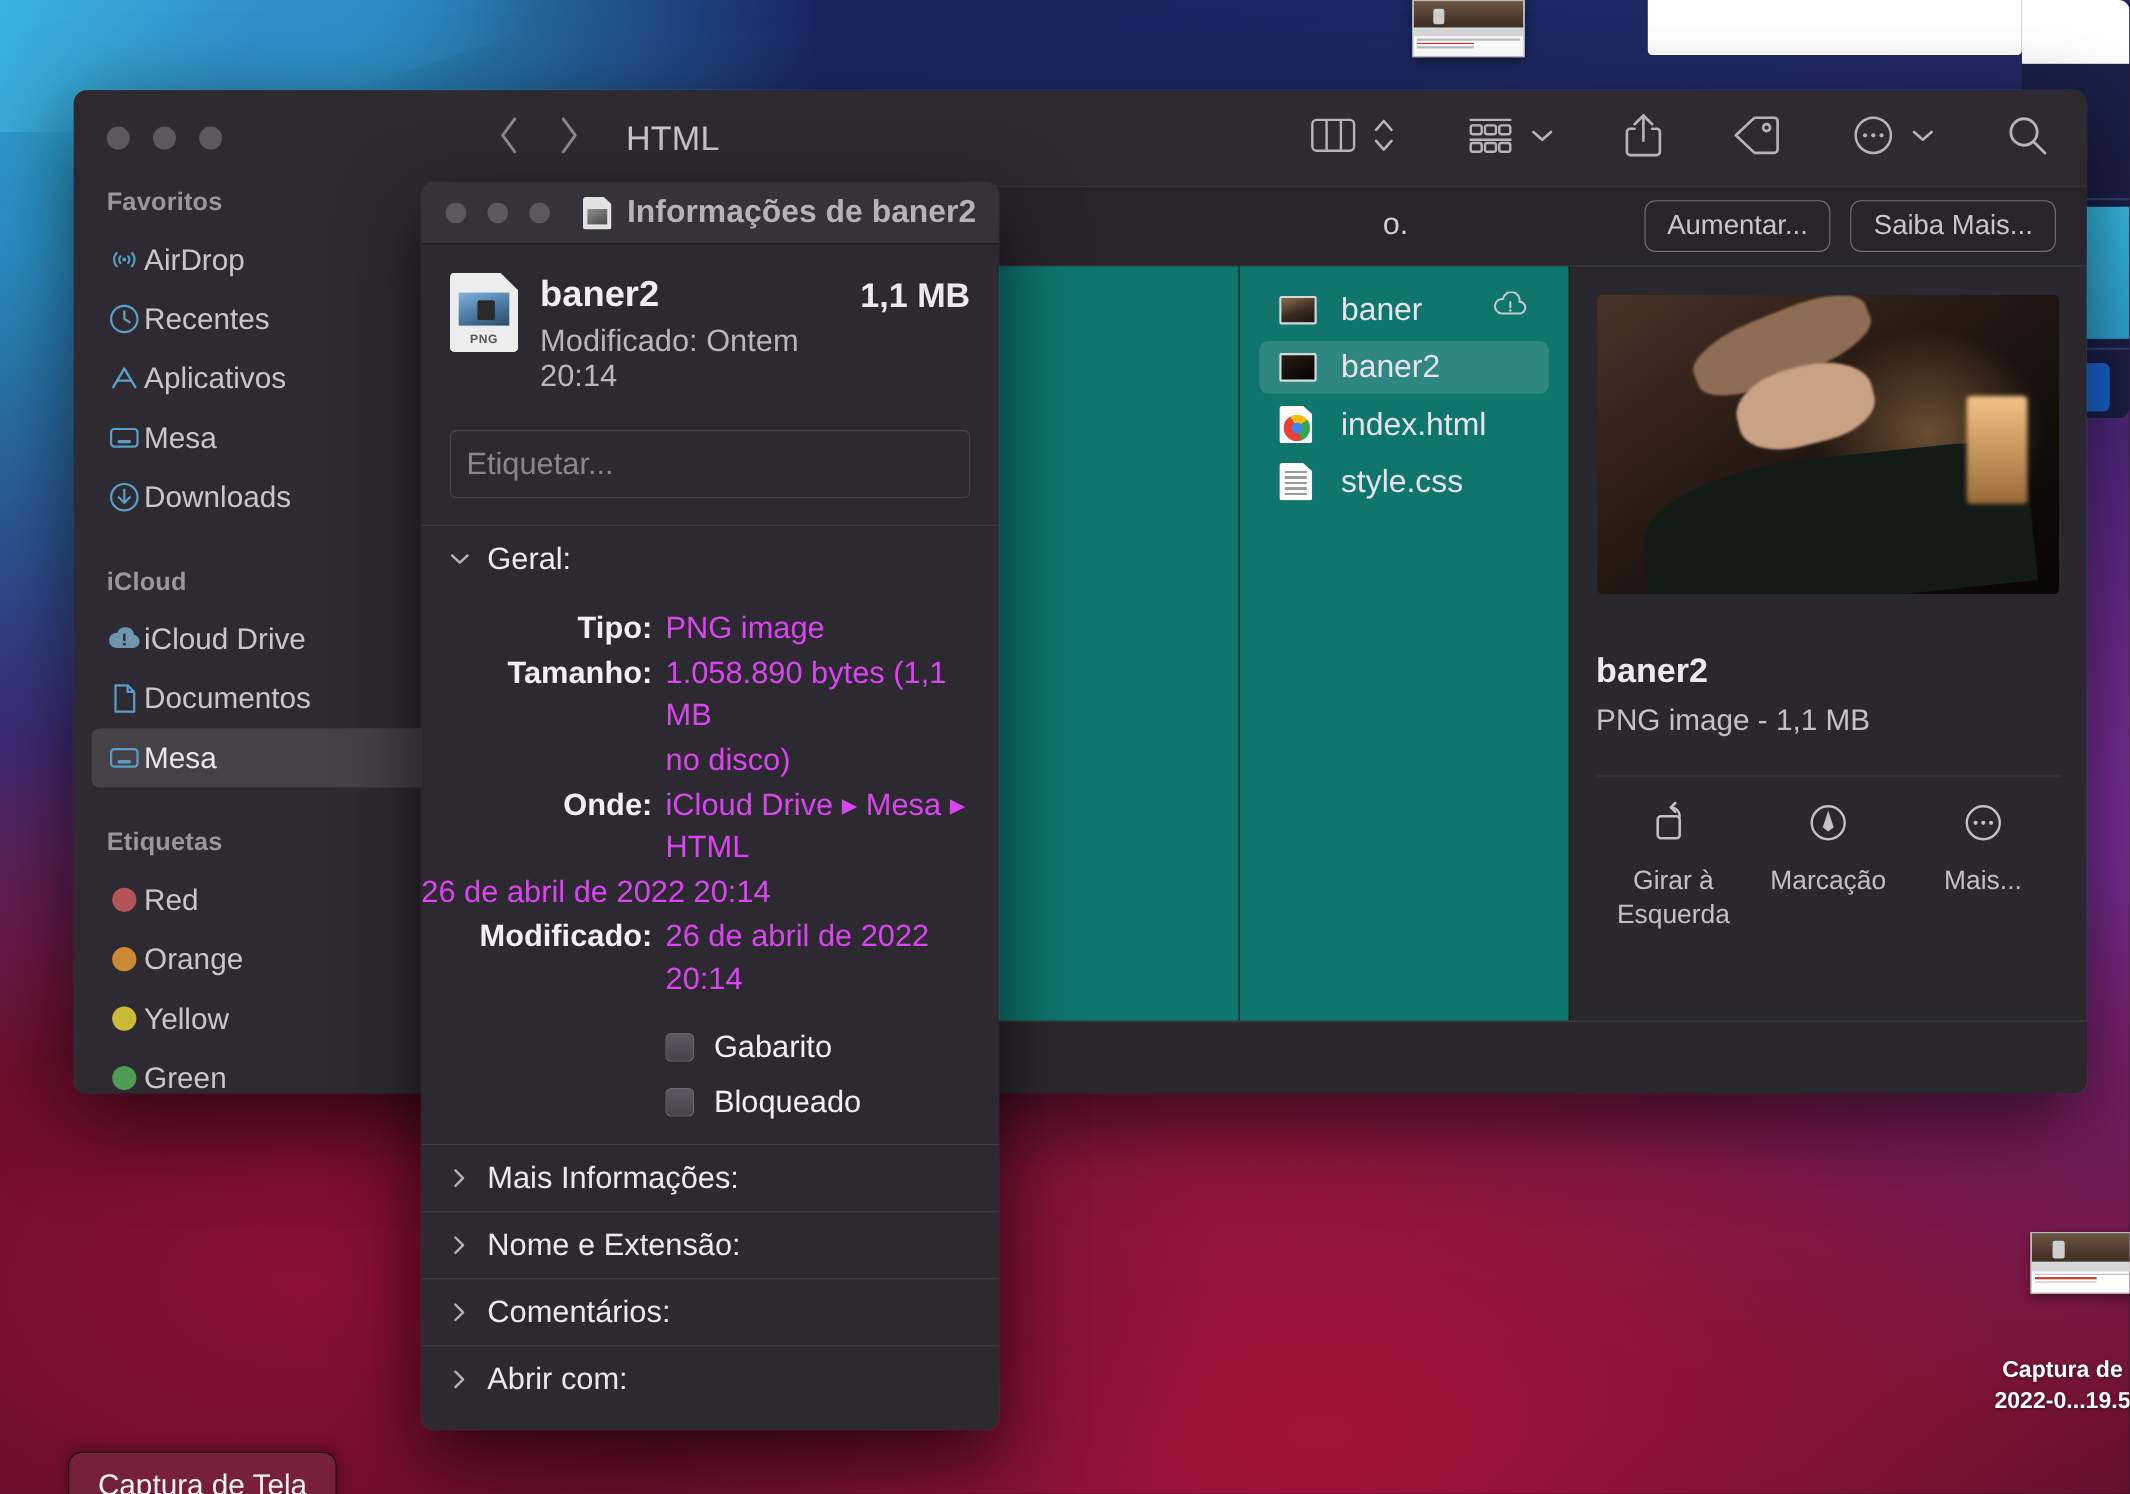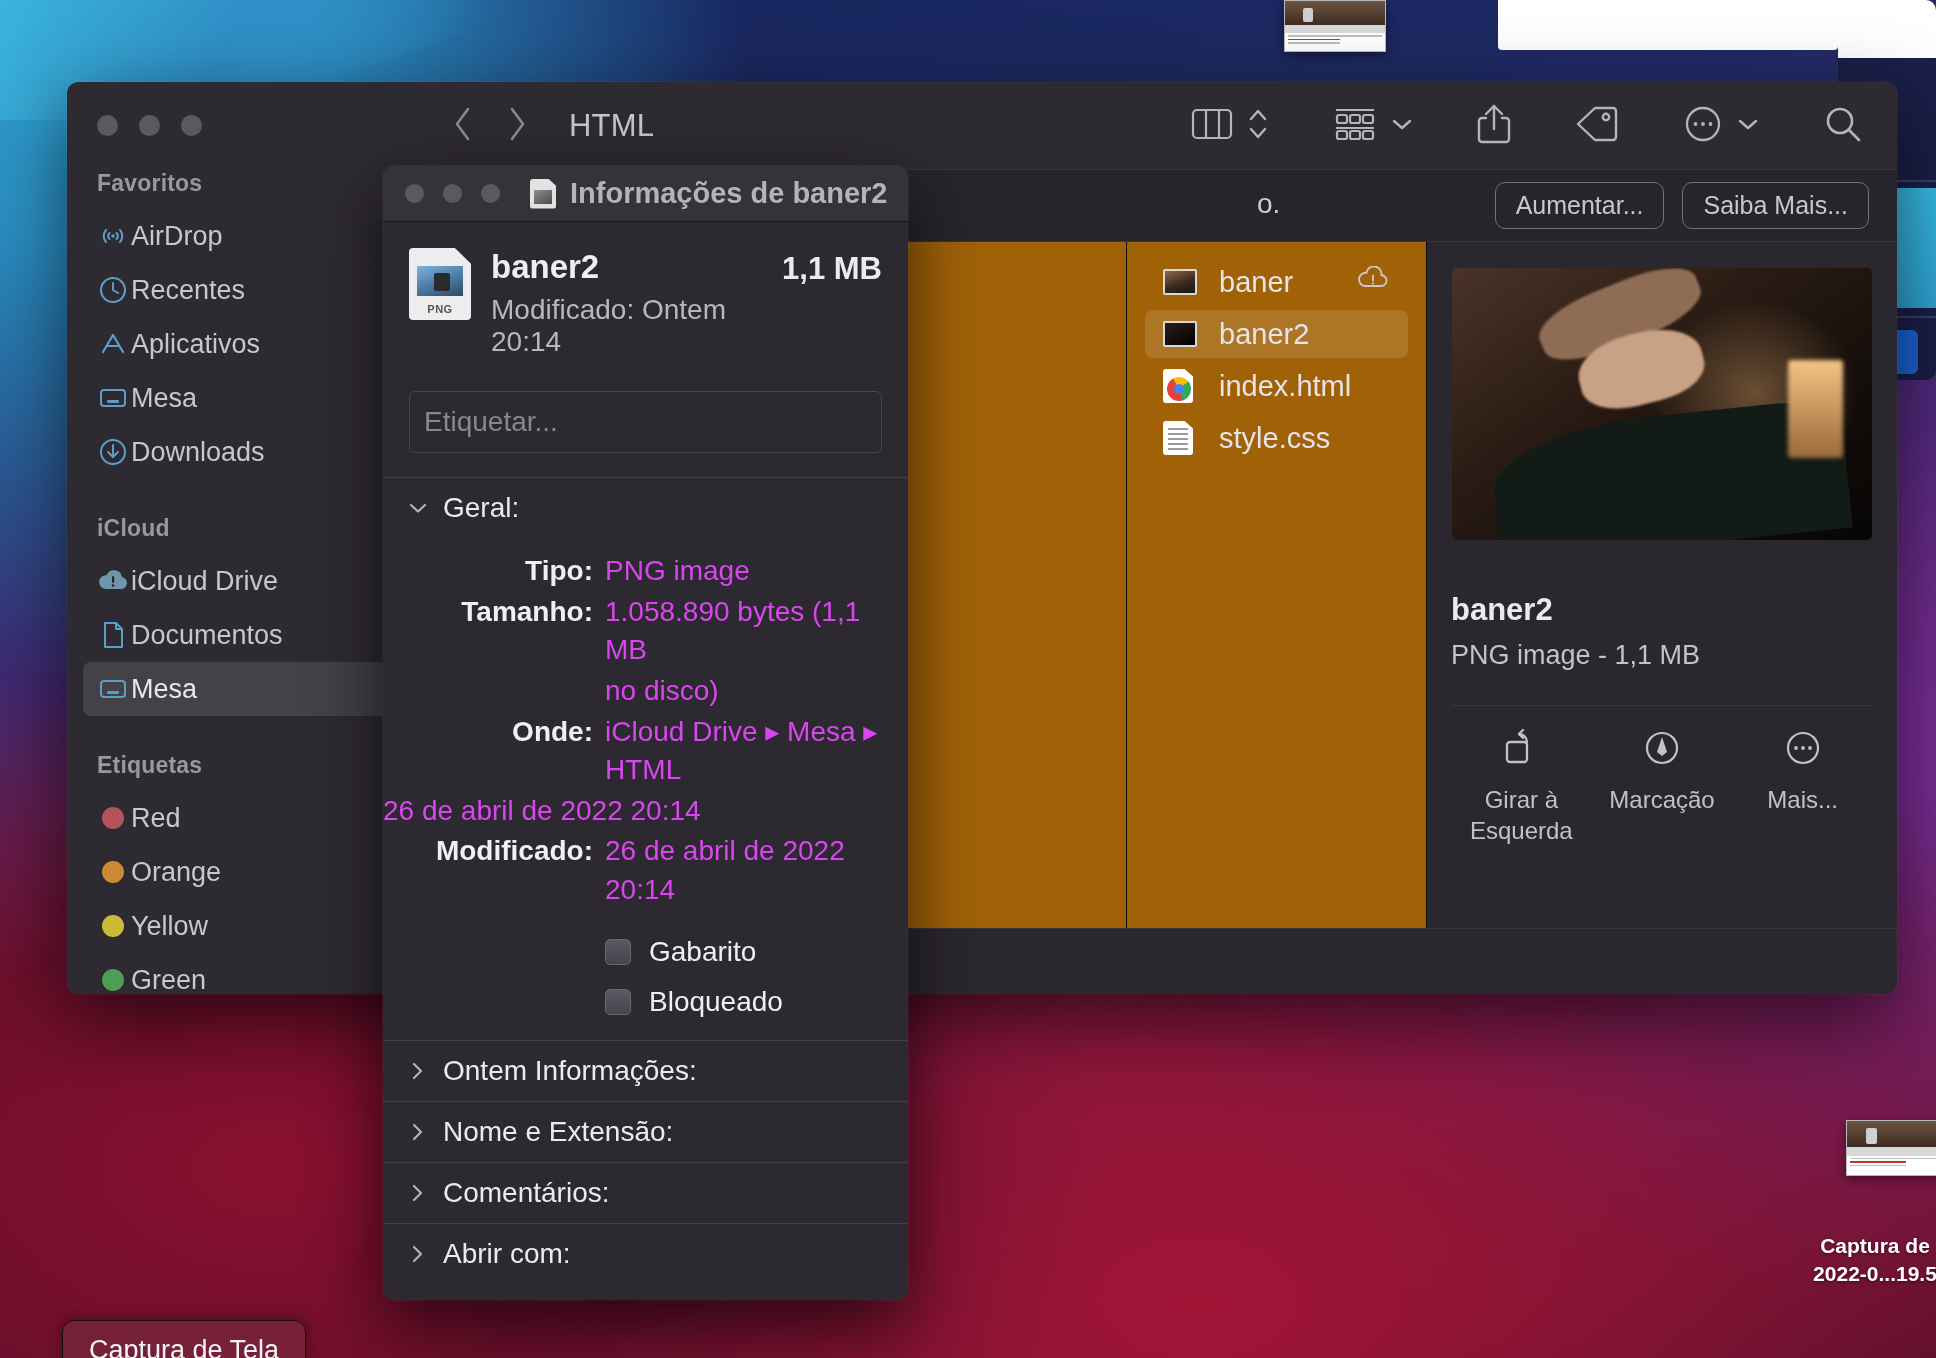--- a/index.html
+++ b/index.html
@@ -161,21 +161,21 @@
     position:absolute; left:830px; top:18px;
     color:#cfccd2; font-size:28px;
   }
   .pill {
     border:1px solid #74707b; border-radius:10px;
     color:#c9c6cd; font-size:25px; padding:8px 20px;
     background:transparent; white-space:nowrap;
   }
 
   
-  #content { flex:1; display:flex; min-height:0; background:#a16207; }
+  #content { flex:1; display:flex; min-height:0; background:#0f766e; }
   #filelist {
     flex:1; min-width:0; padding:16px 18px 0 18px;
     border-right:1px solid #0c0b0e;
     position:relative;
   }
   
   #gutter { width:700px; flex:0 0 700px; border-right:1px solid #0c0b0e; }
   .frow {
     display:flex; align-items:center; gap:22px;
     height:48px; padding:0 18px; margin-bottom:4px;
@@ -758,21 +758,21 @@
     <div style="height:22px"></div>
 
     <div id="info-disclosures">
         <div class="sec-divider" style="margin-top: 0px;"></div>
         <div class="disc-row">
           <span class="tri">
             <svg width="16" height="20" viewBox="0 0 16 20" fill="none" stroke="#b4b0b8" stroke-width="2.2" stroke-linecap="round" stroke-linejoin="round">
               <path d="M4 3 L11 10 L4 17"></path>
             </svg>
           </span>
-          <span>Ontem Informações:</span>
+          <span>Mais Informações:</span>
         </div>
         <div class="sec-divider" style="margin-top: 0px;"></div>
         <div class="disc-row">
           <span class="tri">
             <svg width="16" height="20" viewBox="0 0 16 20" fill="none" stroke="#b4b0b8" stroke-width="2.2" stroke-linecap="round" stroke-linejoin="round">
               <path d="M4 3 L11 10 L4 17"></path>
             </svg>
           </span>
           <span>Nome e Extensão:</span>
         </div>

